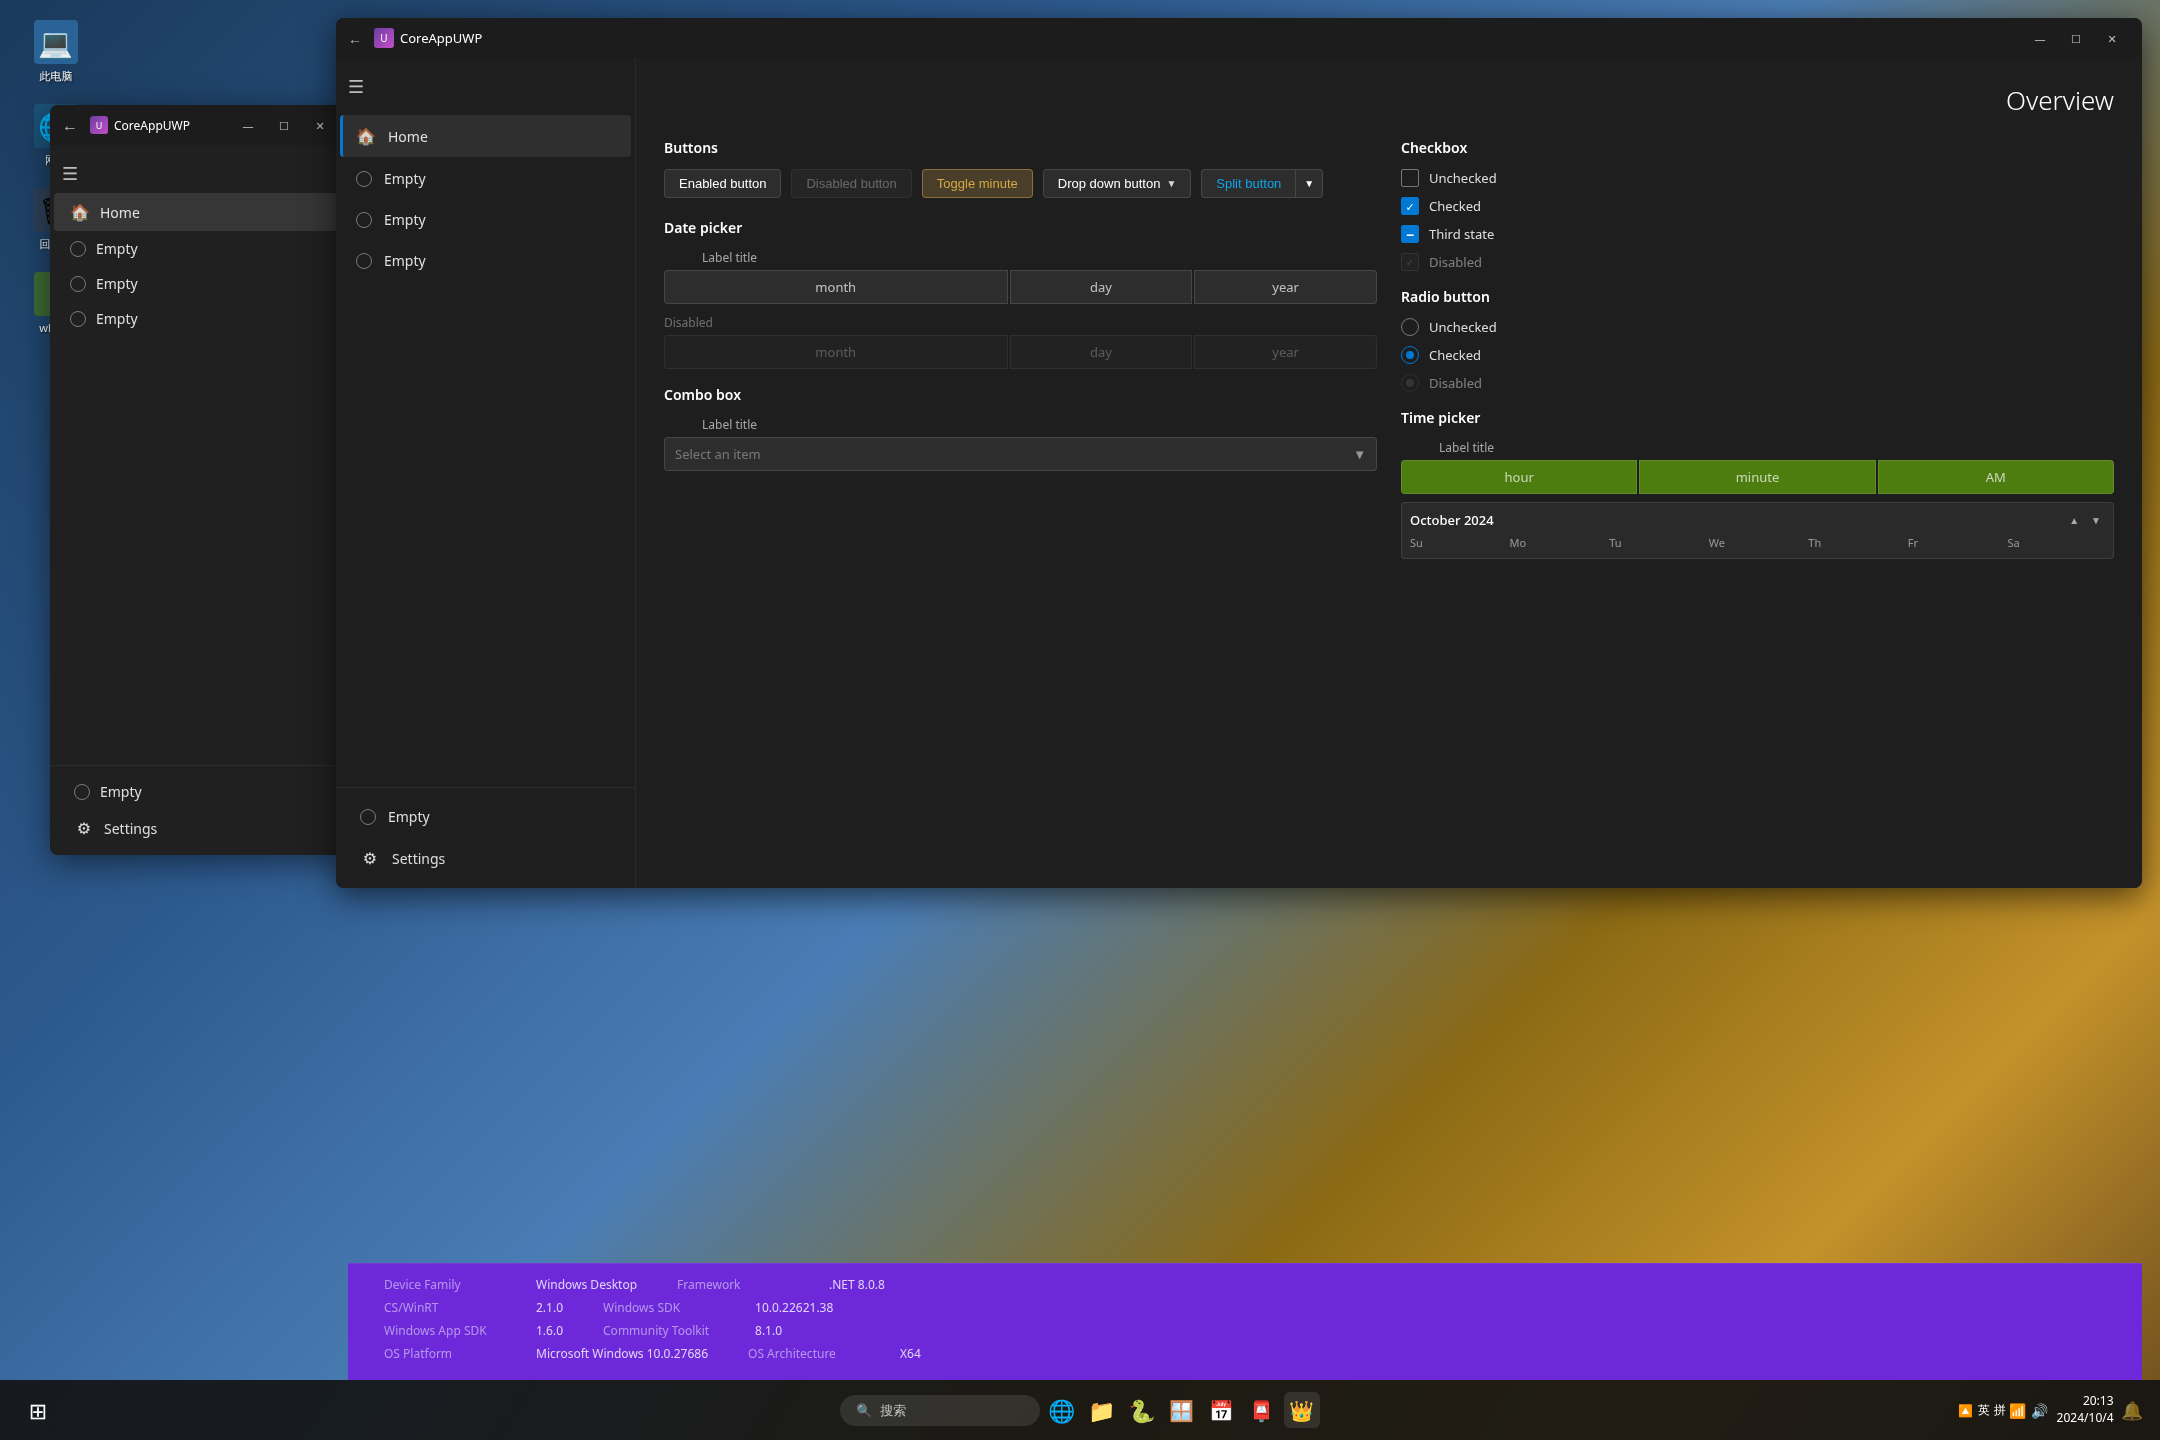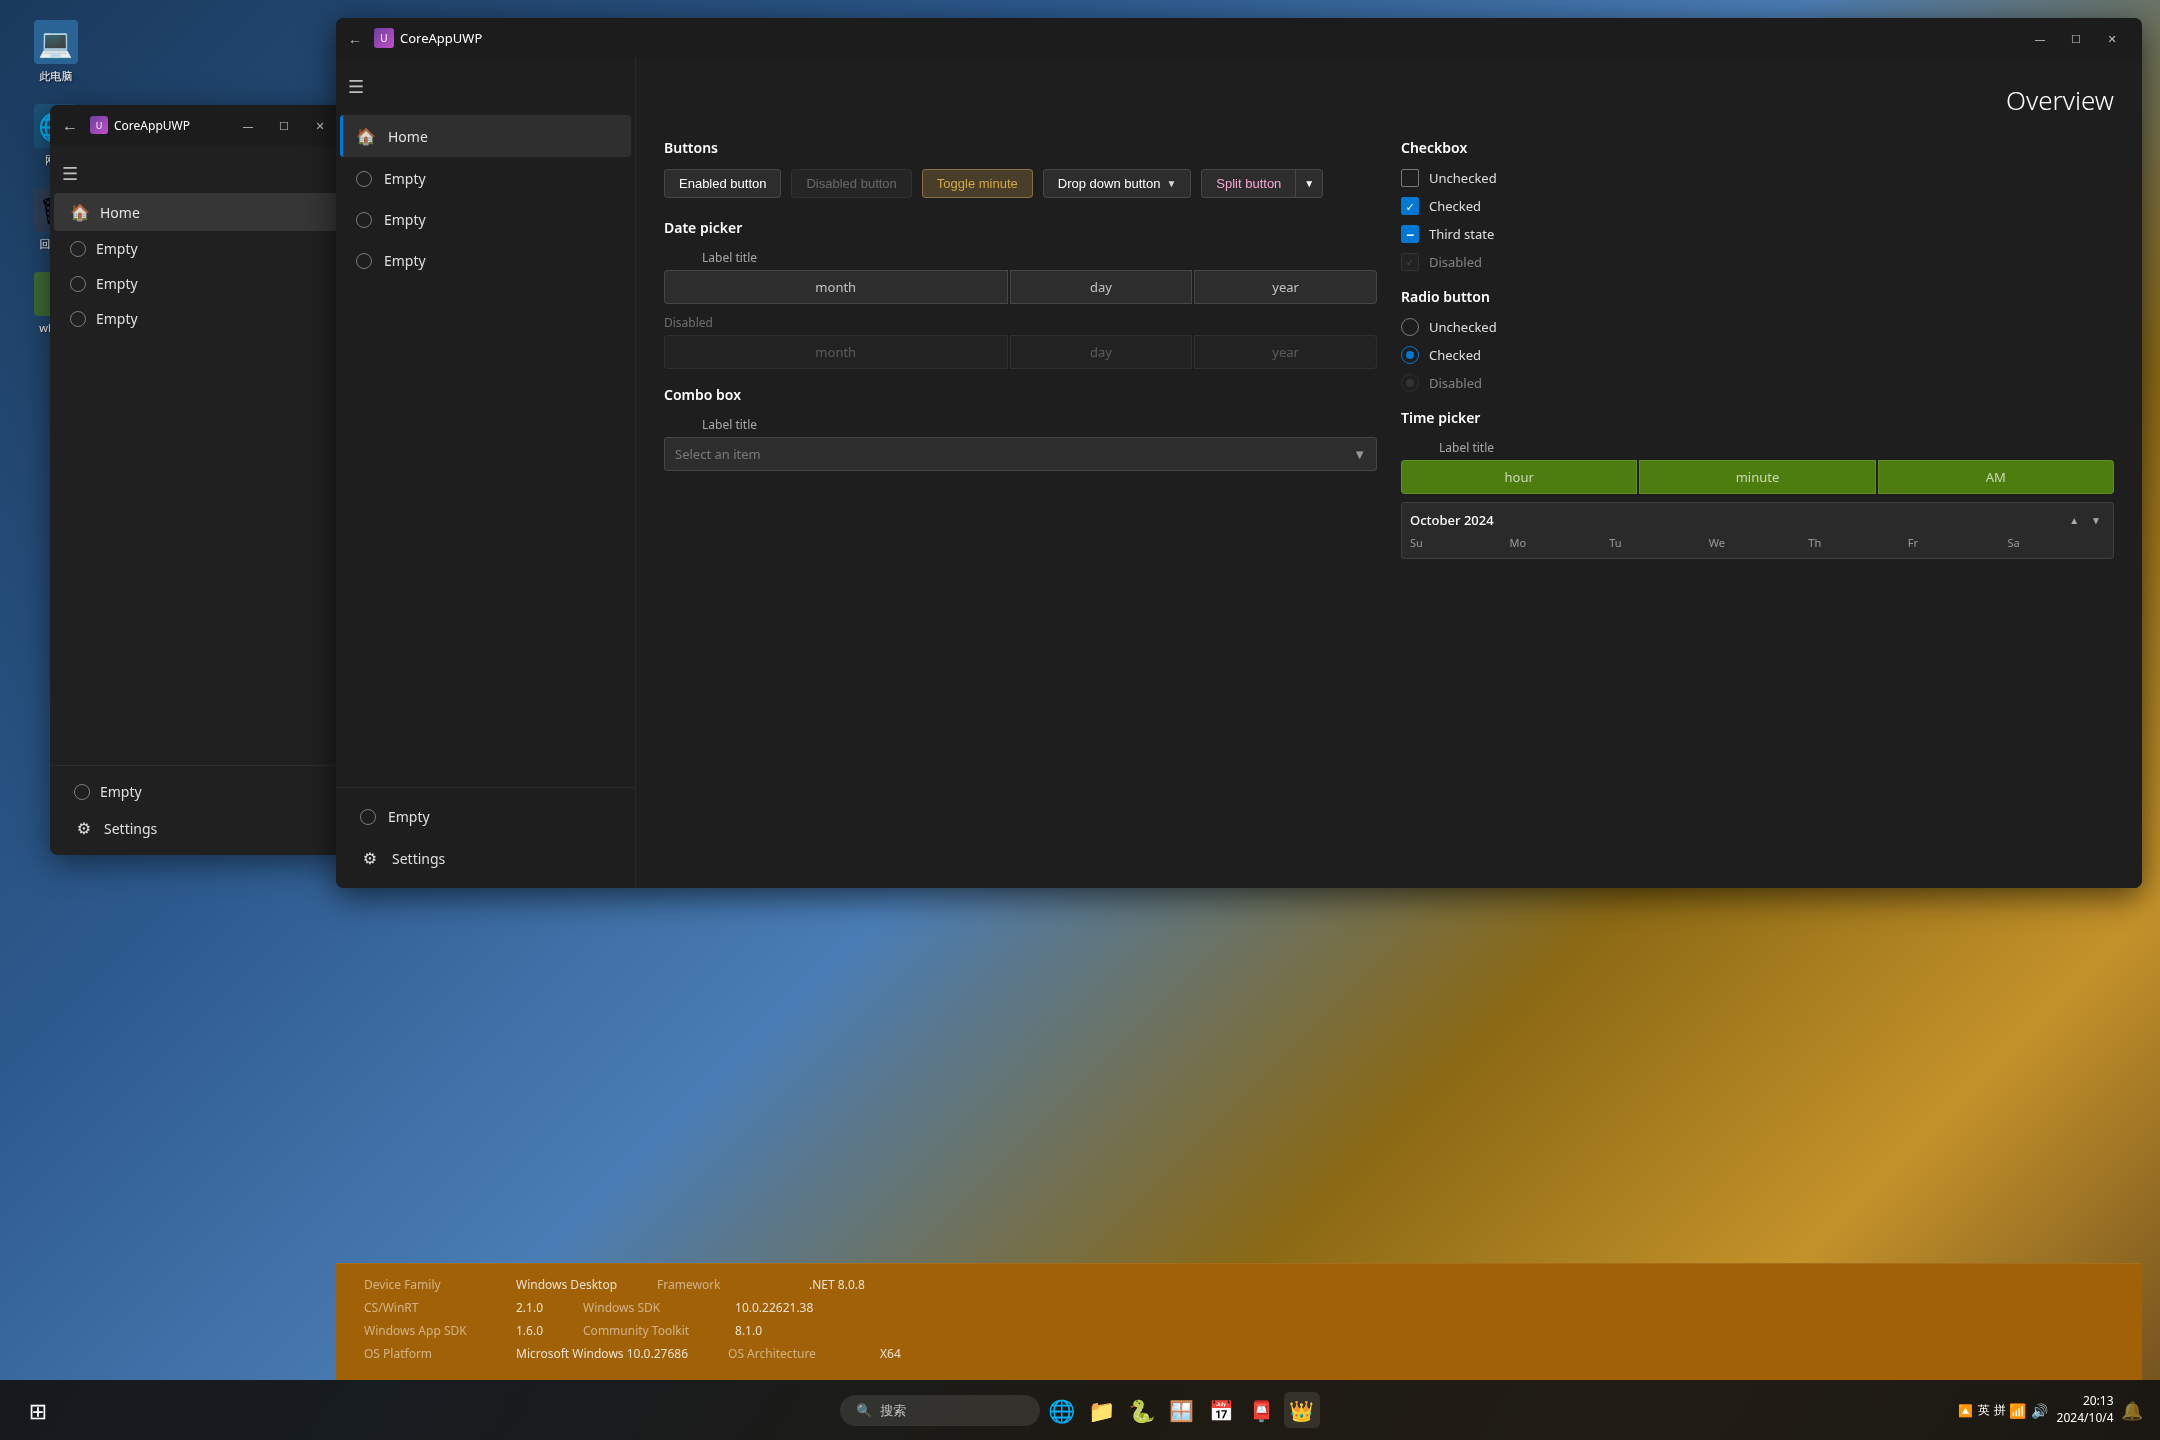--- a/index.html
+++ b/index.html
@@ -375,21 +375,21 @@
     }
     .split-btn-wrapper {
       display: flex;
       width: fit-content;
     }
     .split-btn-main {
       background: #2d2d2d;
       border: 1px solid rgba(255,255,255,0.12);
       border-right: none;
       border-radius: 4px 0 0 4px;
-      color: #f9a8d4;
+      color: #0ea5e9;
       font-size: 13px;
       padding: 6px 14px;
       cursor: pointer;
     }
     .split-btn-arrow {
       background: #2d2d2d;
       border: 1px solid rgba(255,255,255,0.12);
       border-radius: 0 4px 4px 0;
       color: white;
       font-size: 10px;
@@ -812,21 +812,21 @@
                 <span>Fr</span>
                 <span>Sa</span>
             </div>
           </div>
         </div>
       </div>
     </div>
   </div>
 </div>
 
-<div style="position:absolute;bottom:60px;left:336px;right:18px;background:#a16207;border-top:1px solid rgba(255,255,255,0.08);padding:12px 28px;z-index:20;">
+<div style="position:absolute;bottom:60px;left:348px;right:18px;background:#6d28d9;border-top:1px solid rgba(255,255,255,0.08);padding:12px 36px;z-index:20;">
   <div class="info-row">
     <div class="info-cell">
       <span class="info-label">Device Family</span>
       <span class="info-value">Windows Desktop</span>
     </div>
     <div class="info-cell">
       <span class="info-label">Framework</span>
       <span class="info-value">.NET 8.0.8</span>
     </div>
   </div>

